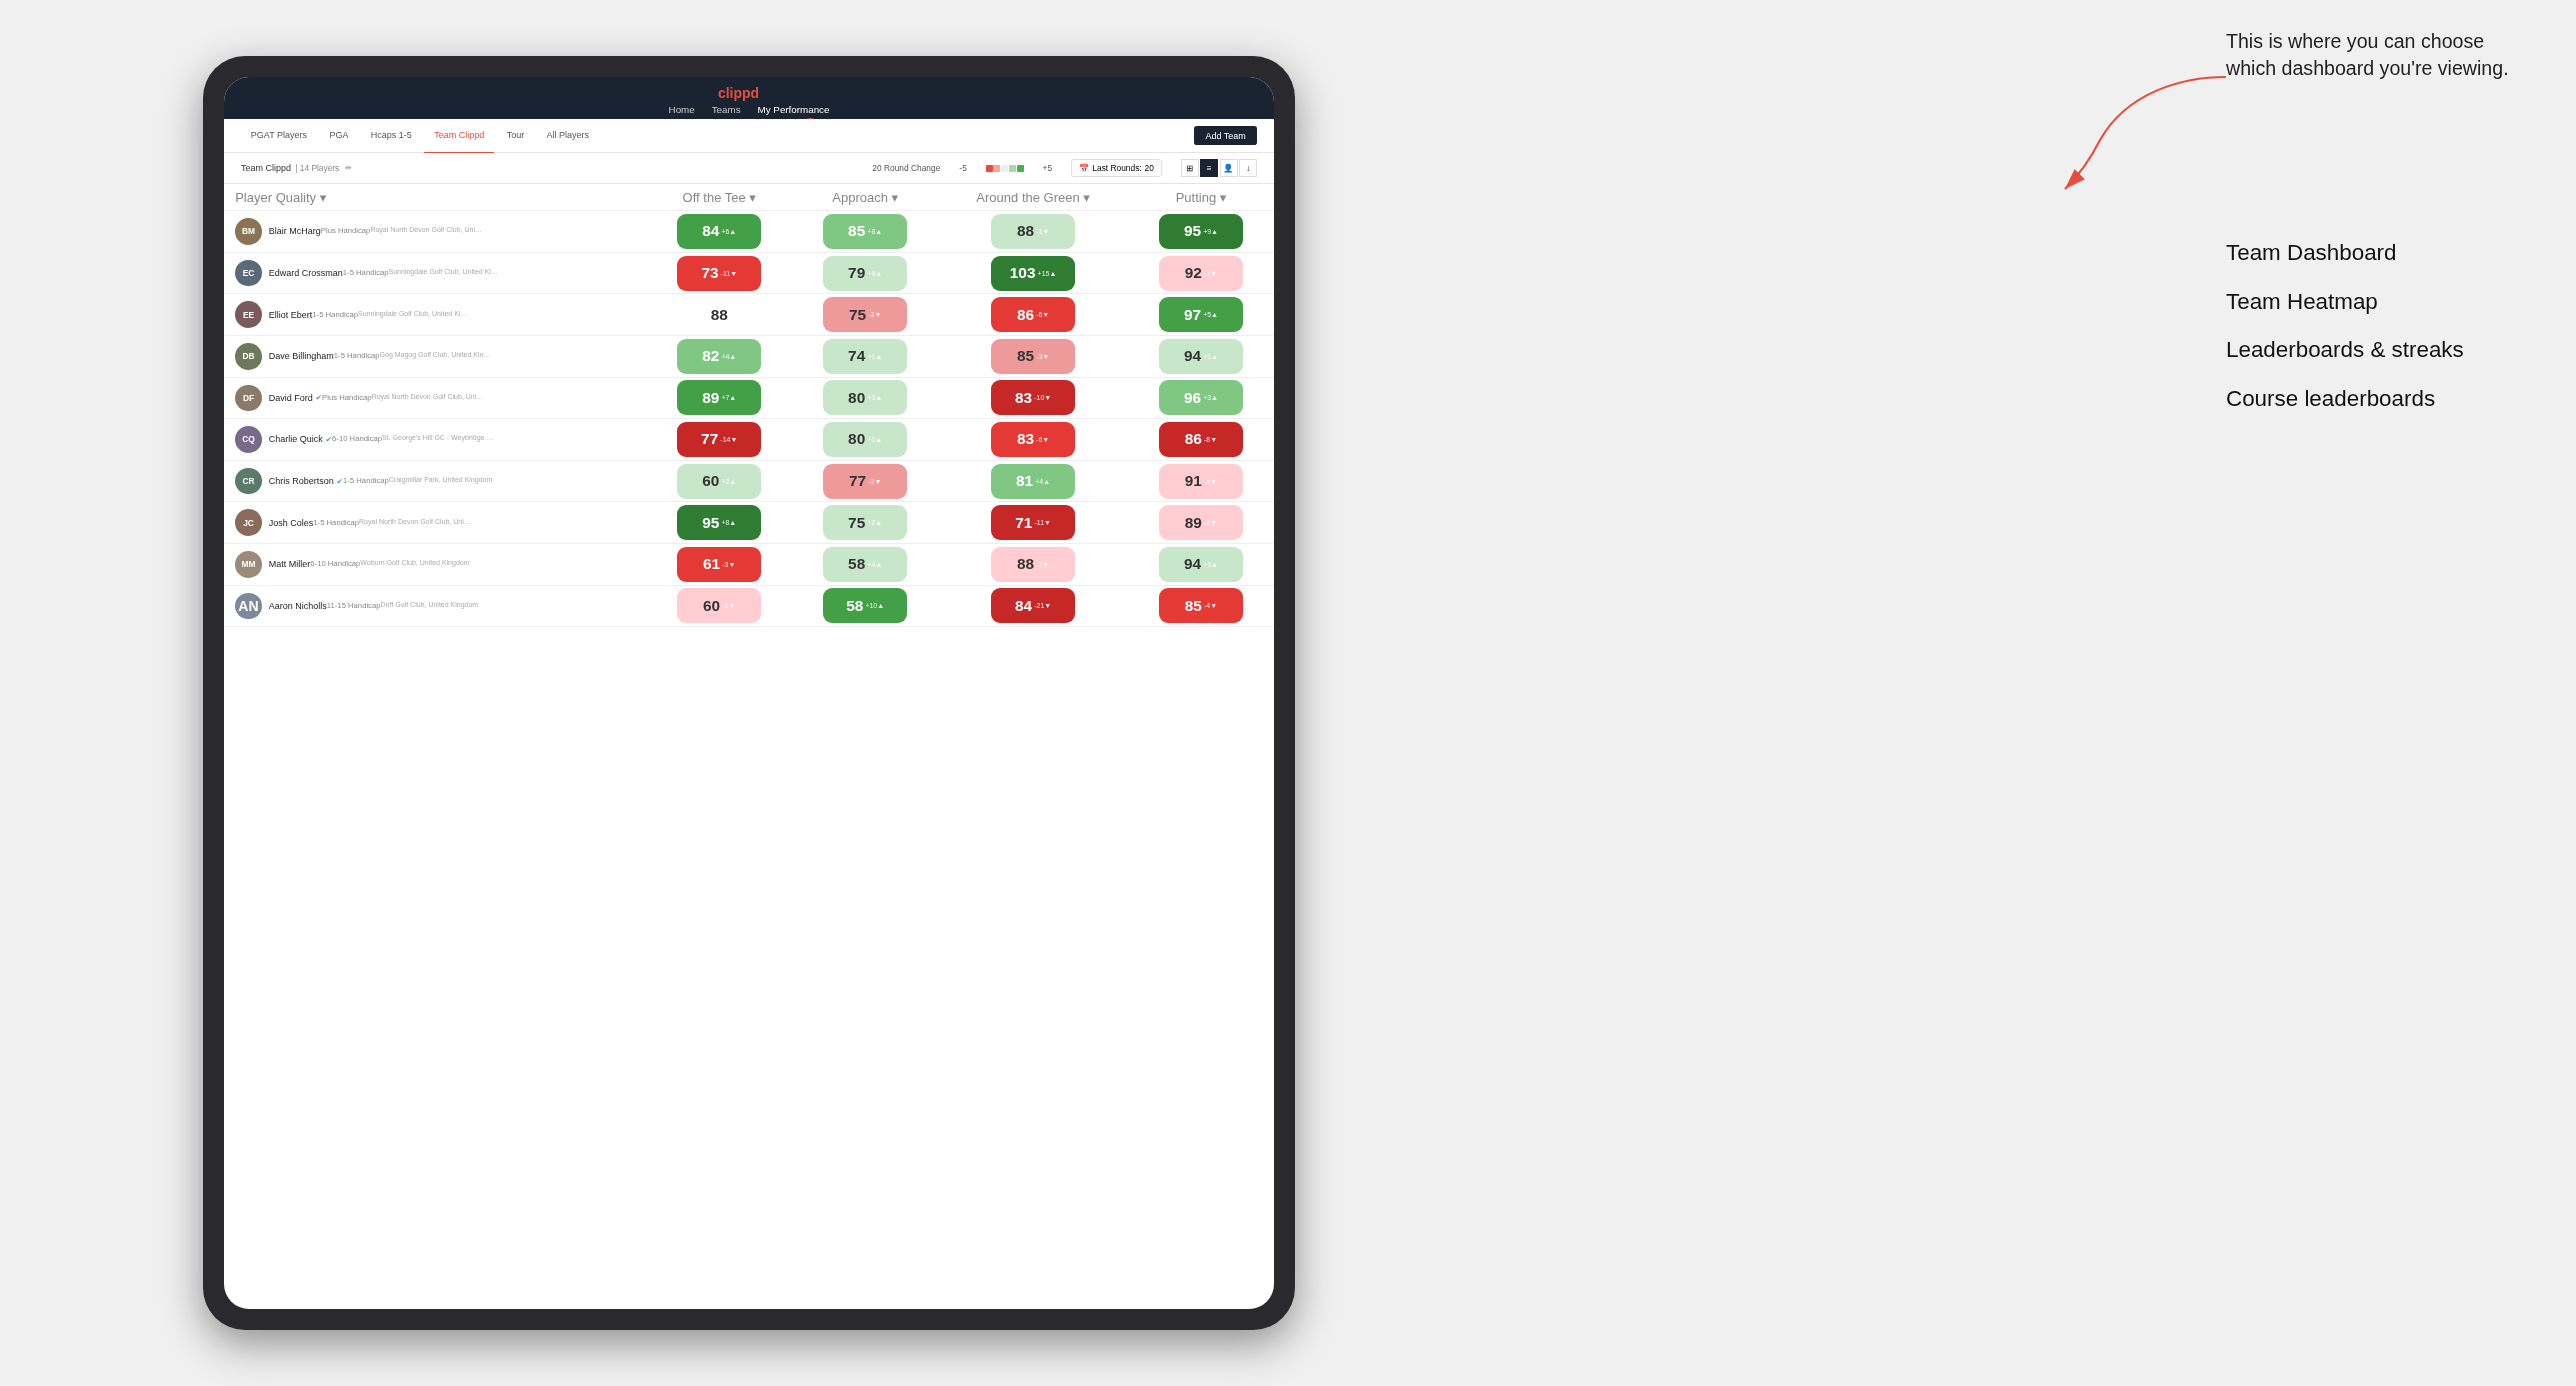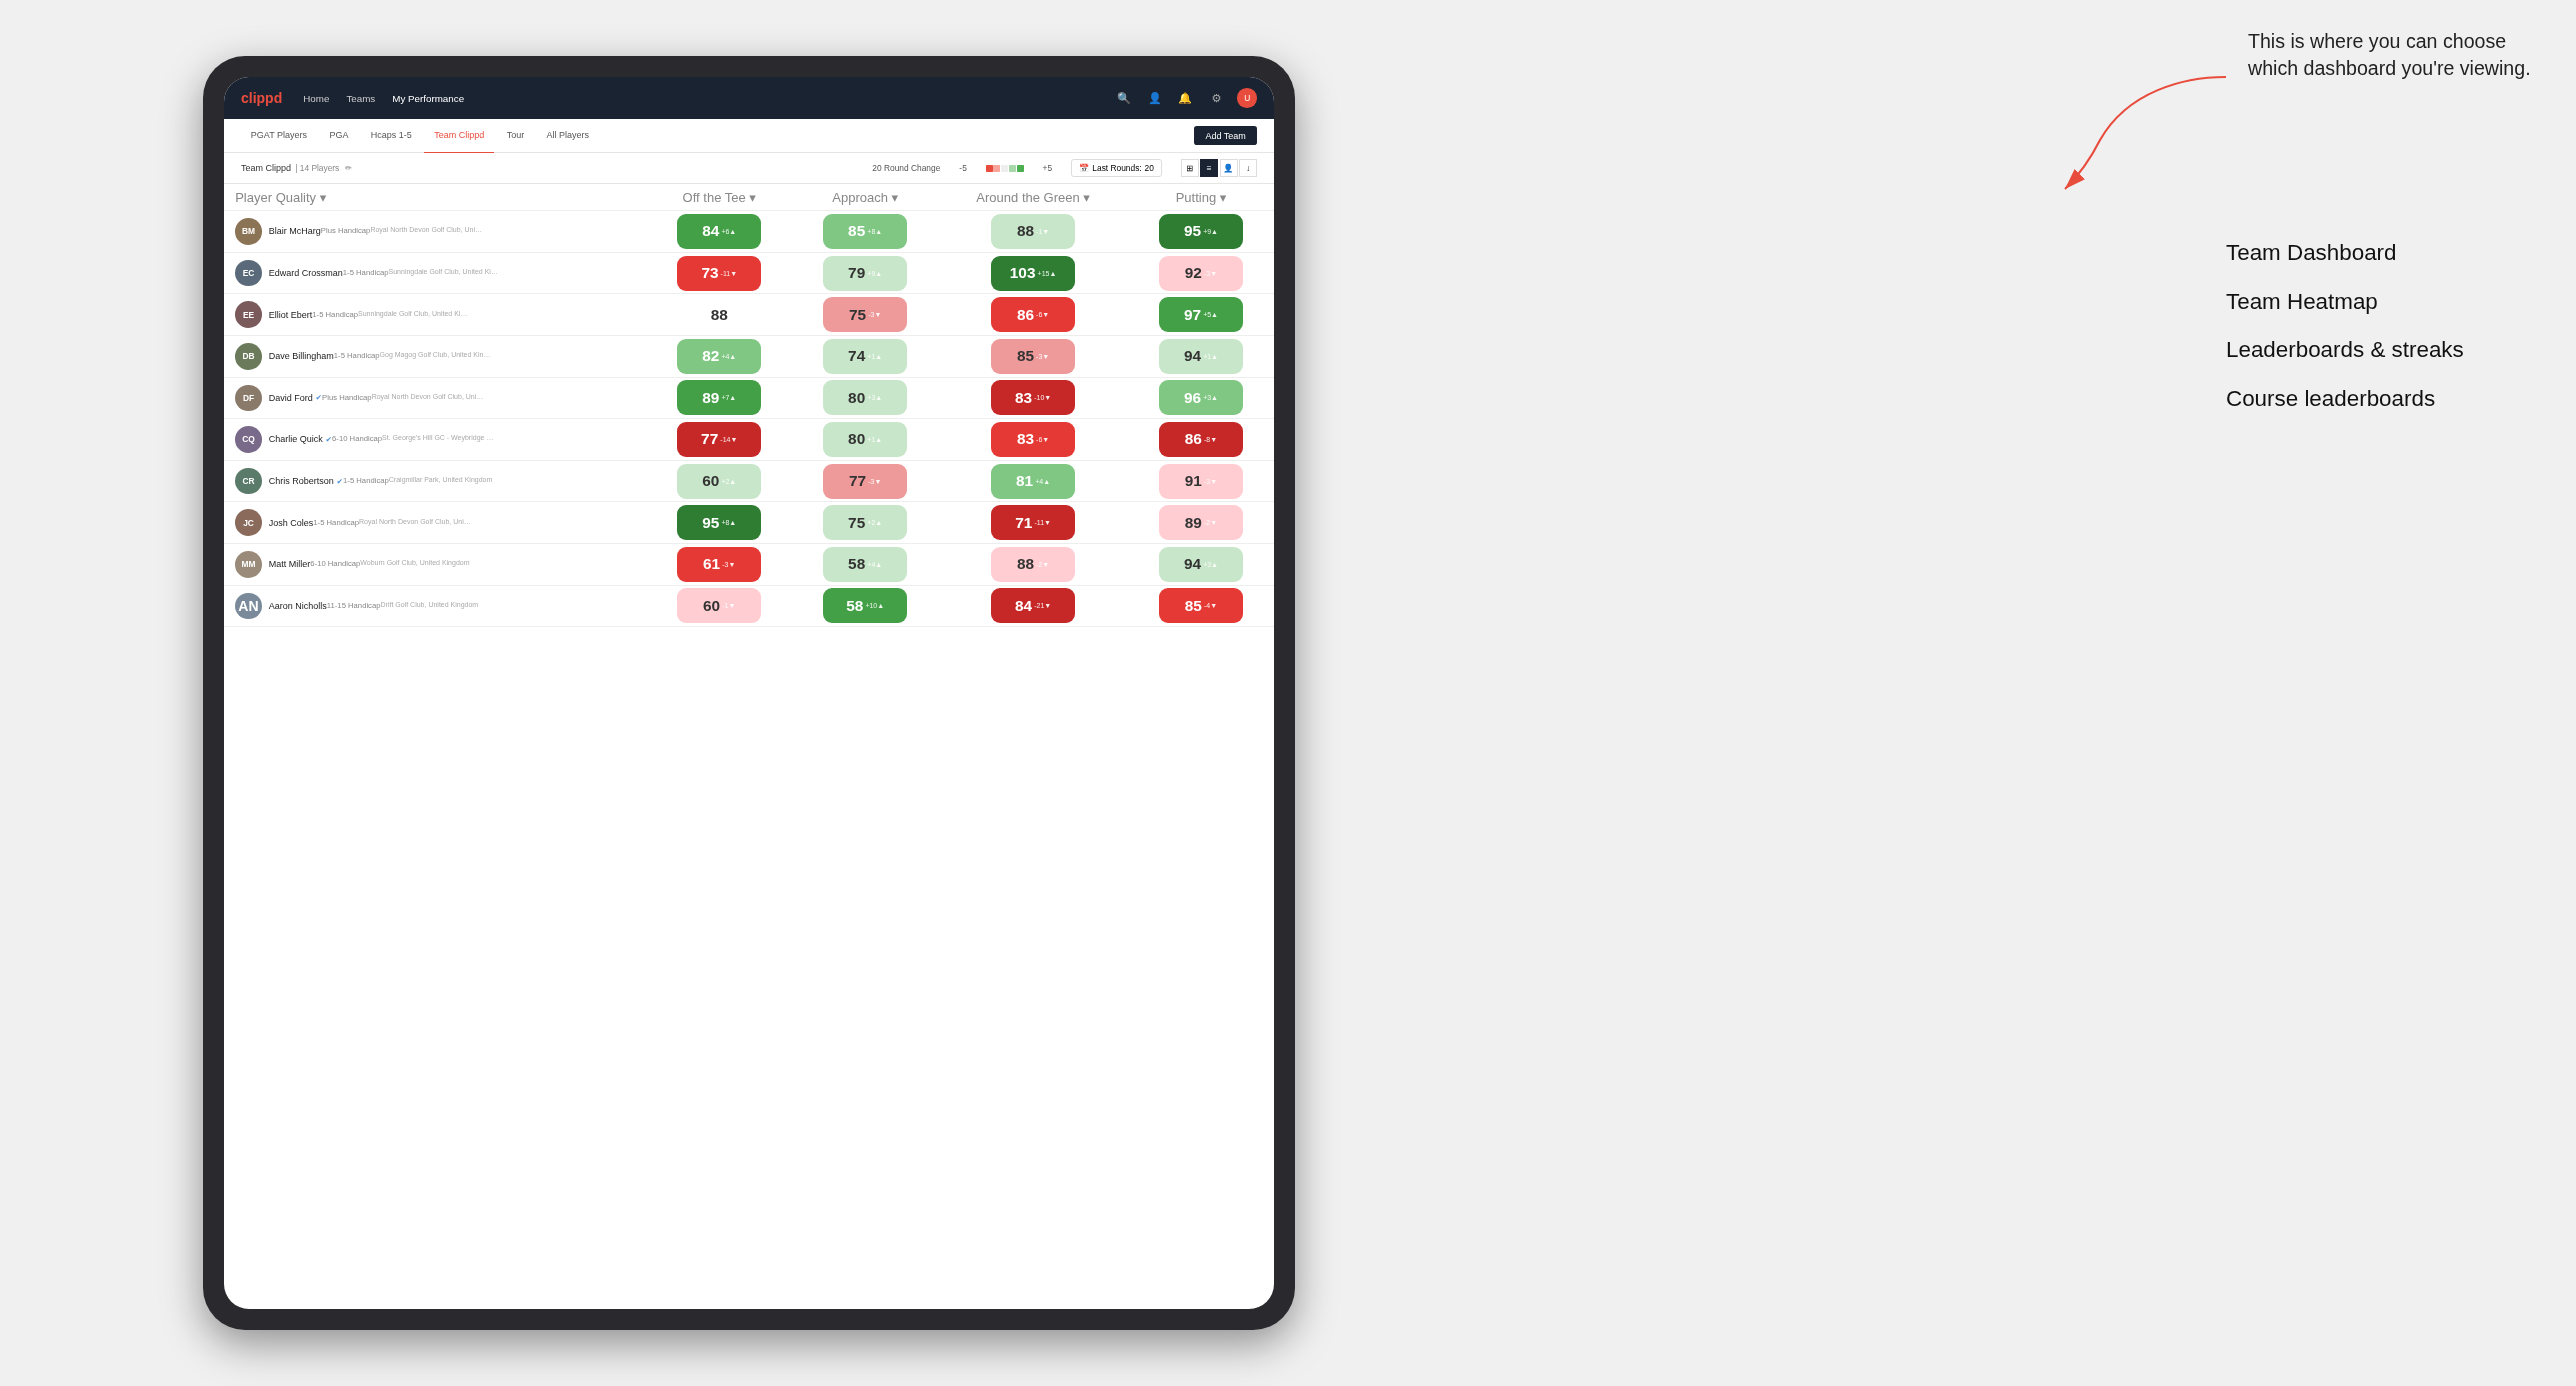--- a/index.html
+++ b/index.html
@@ -9,21 +9,21 @@
       width: 2576px;
       height: 1386px;
       overflow: hidden;
       position: relative;
     }
 
     
     .annotation-area {
       position: absolute;
       top: 28px;
-      right: 34px;
+      right: 56px;
       width: 294px;
       font-size: 19.6px;
       color: #222;
       line-height: 1.4;
     }
     .annotation-text {
       margin-bottom: 14px;
     }
     .dashboard-options {
       margin-top: 42px;
@@ -59,20 +59,21 @@
     }
 
     
     .nav-bar {
       background: #1a2332;
       padding: 8px 17px;
       height: 42px;
       display: flex;
       align-items: center;
       flex-shrink: 0;
+      flex-direction: column;
     }
     .nav-logo {
       color: #e84c3d;
       font-size: 14px;
       font-weight: 700;
       margin-right: 21px;
     }
     .nav-items {
       display: flex;
       gap: 17px;

